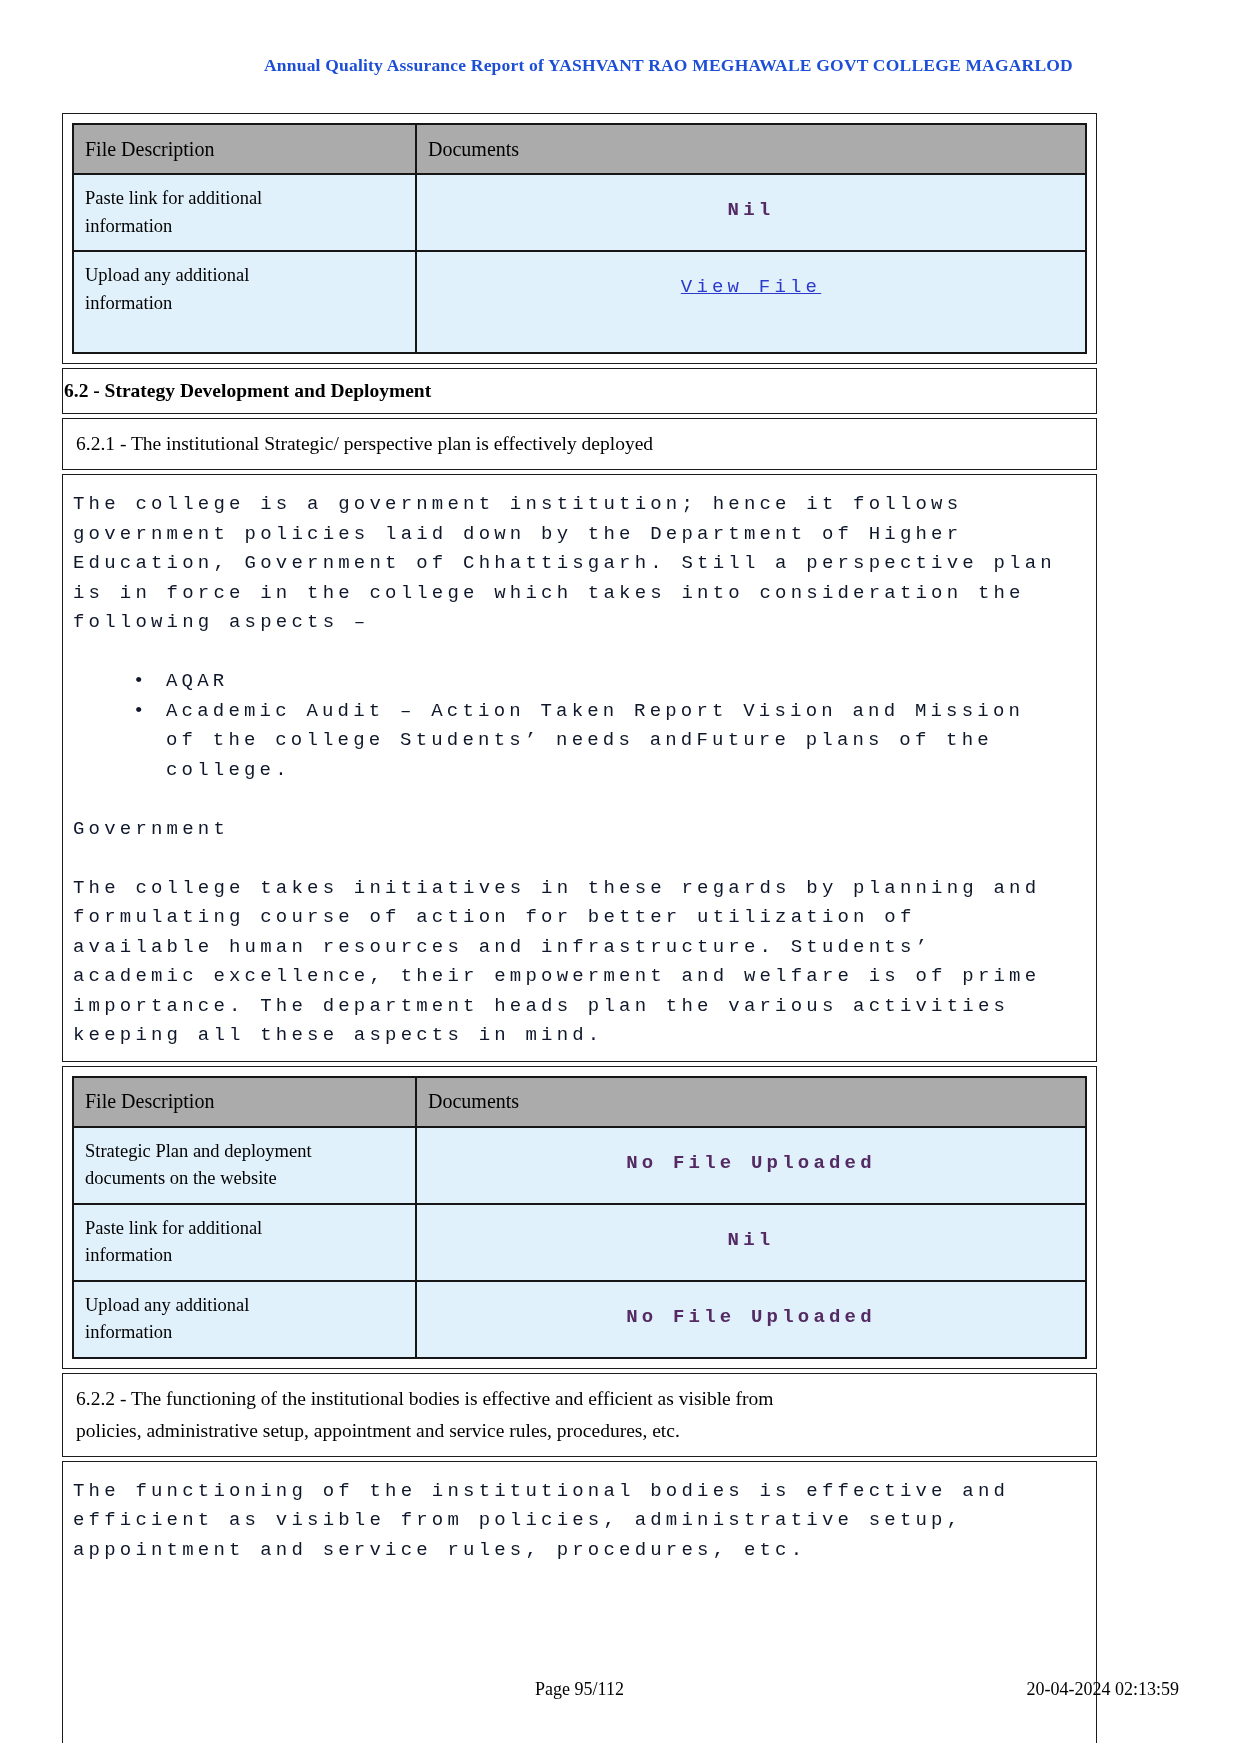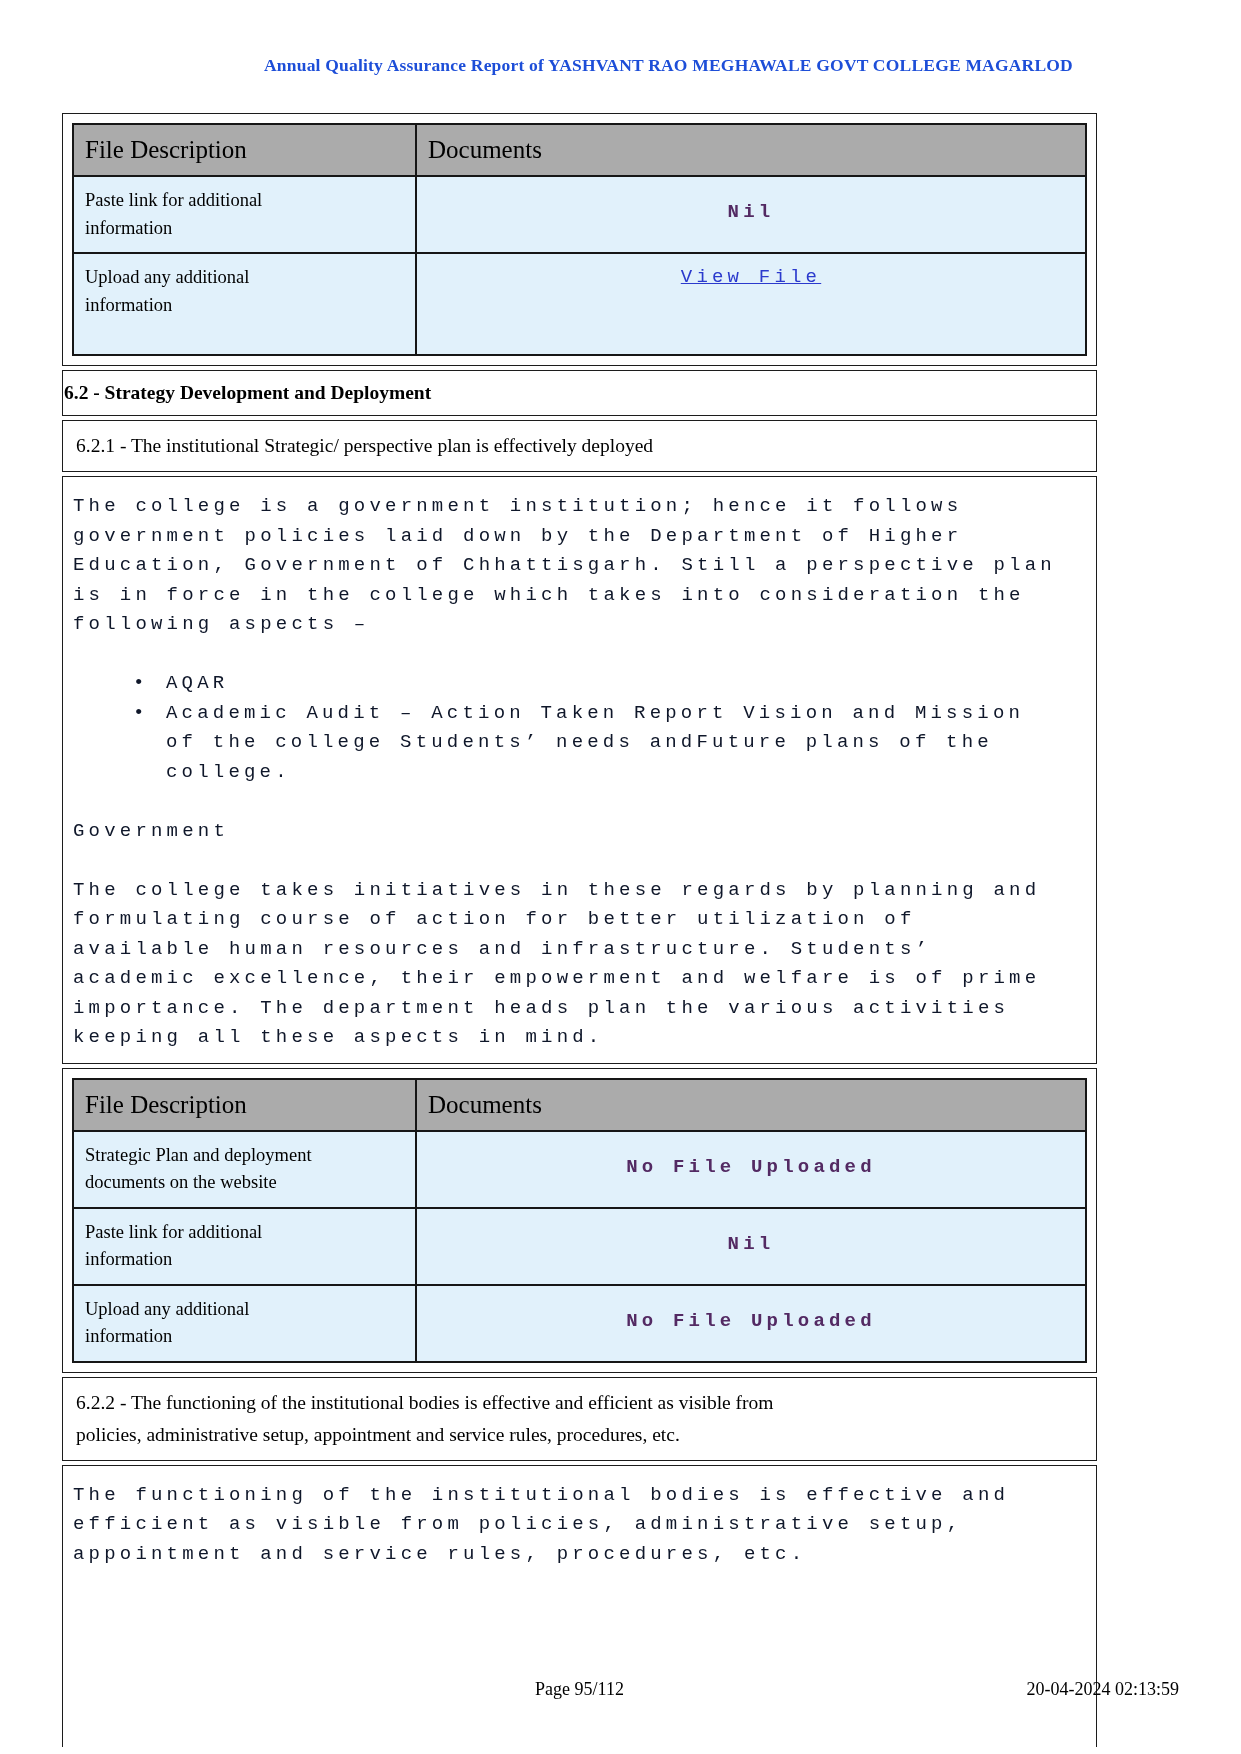--- a/index.html
+++ b/index.html
@@ -17,33 +17,33 @@
   .box{
     box-sizing:border-box;border:1.6px solid #1c1c1c;margin-bottom:4px;
     background:#fff;
   }
   .tablewrap{padding:9px;}
   table{border-collapse:collapse;width:100%;table-layout:fixed;}
   col.c1{width:343px;}
   th,td{border:2px solid #161616;}
   th{
     background:#ababab;font-weight:normal;text-align:left;
-    font-size:25px;padding:11px 11px;height:26px;
+    font-size:20px;padding:11px 11px;height:26px;
   }
   td.lbl{
     background:#e1f1fb;font-size:18.5px;line-height:27.5px;
     padding:10px 10px 10px 11px;white-space:pre-line;vertical-align:top;
   }
   td.val{
     background:#e1f1fb;font-family:"Liberation Mono", monospace;
     color:#532a63;font-weight:bold;font-size:19px;letter-spacing:4.2px;
     text-align:center;vertical-align:top;padding:24px 6px 10px 6px;
   }
   tr.tall td.lbl{height:80px;}
-  tr.tall td.val{padding-top:12px;}
+  tr.tall td.val{}
   a.file-link{
     color:#2b3acd;text-decoration:underline;font-weight:normal;
     cursor:pointer;
   }
   .h62{font-size:19.5px;font-weight:bold;padding:10px 1px;line-height:24px;}
   .h-sub{
     font-size:19.5px;padding:9px 13px;line-height:32px;white-space:pre-line;
   }
   .mono{
     font-family:"Liberation Mono", monospace;color:#0f172a;

